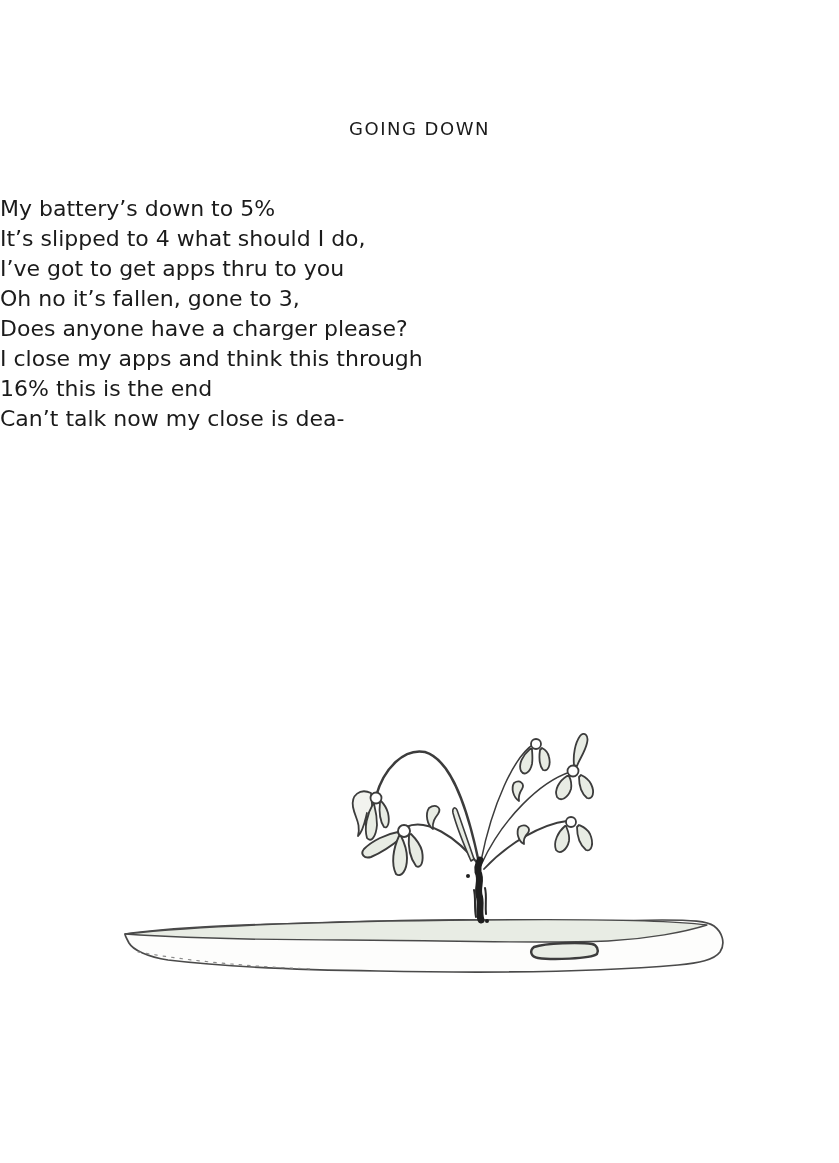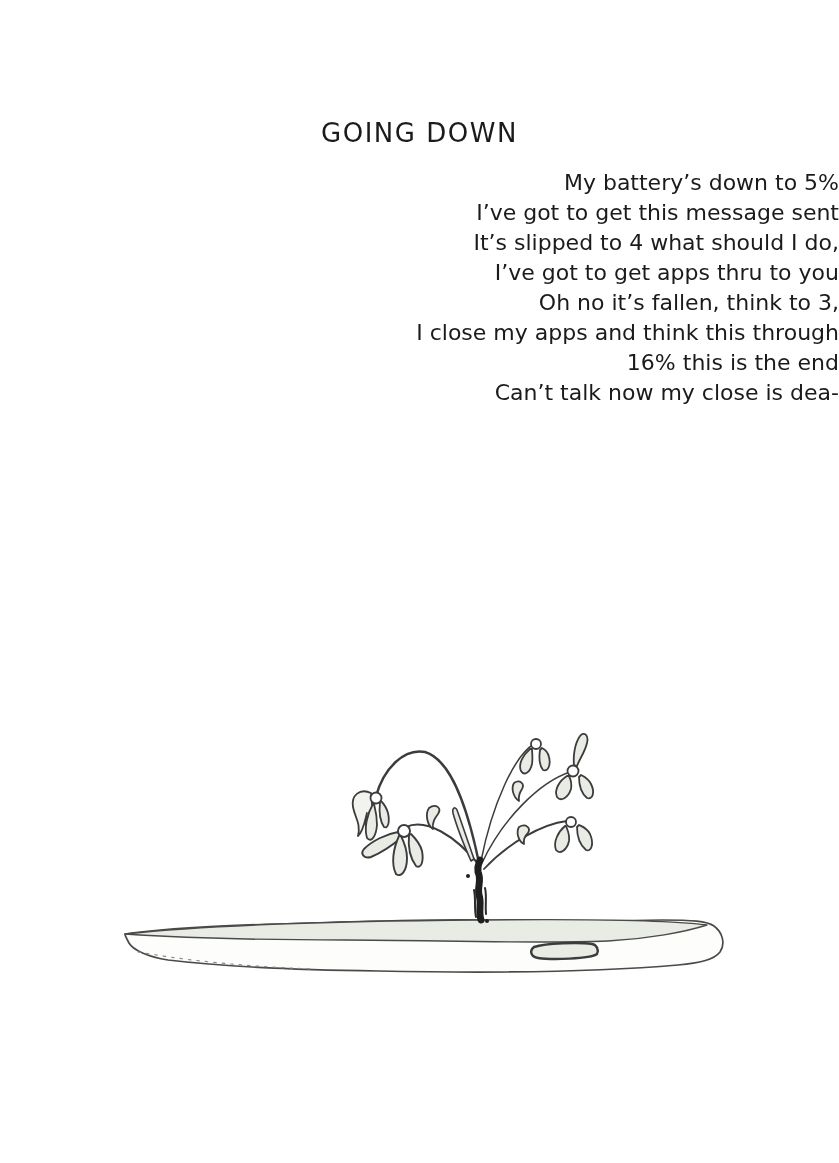--- a/index.html
+++ b/index.html
@@ -16,31 +16,31 @@
     font-family: "DejaVu Sans", "Liberation Sans", sans-serif;
     color: #1b1b1b;
   }
   .poem-title {
     position: absolute;
     top: 118px;
     left: 0;
     width: 100%;
     margin: 0;
     text-align: center;
-    font-size: 26px;
+    font-size: 18px;
     font-weight: normal;
     letter-spacing: 1.5px;
     color: #1b1b1b;
   }
   .poem-body {
     position: absolute;
-    top: 168px;
+    top: 194px;
     left: 0;
     width: 100%;
-    text-align: right;
+    text-align: left;
   }
   .poem-line {
     font-size: 22px;
     line-height: 30px;
     white-space: nowrap;
     color: #1b1b1b;
   }
   .illustration {
     position: absolute;
     left: 90px;
@@ -51,24 +51,24 @@
 </style>
 </head>
 <body>
 
 <div class="page">
 
   <h1 class="poem-title">GOING DOWN</h1>
 
   <div class="poem-body">
     <div class="poem-line">My battery’s down to 5%</div>
-    <div class="poem-line">I’ve got to get this message sent</div>
     <div class="poem-line">It’s slipped to 4 what should I do,</div>
     <div class="poem-line">I’ve got to get apps thru to you</div>
-    <div class="poem-line">Oh no it’s fallen, think to 3,</div>
+    <div class="poem-line">Oh no it’s fallen, gone to 3,</div>
+    <div class="poem-line">Does anyone have a charger please?</div>
     <div class="poem-line">I close my apps and think this through</div>
     <div class="poem-line">16% this is the end</div>
     <div class="poem-line">Can’t talk now my close is dea-</div>
   </div>
 
   <svg class="illustration" viewBox="90 685 680 310" xmlns="http://www.w3.org/2000/svg" role="img" aria-label="Hand-drawn sketch of wilted snowdrop flowers sprouting like a plant from a mobile phone lying flat on its back, home button at right">
 
     <g>
 
       <path d="M125,934

